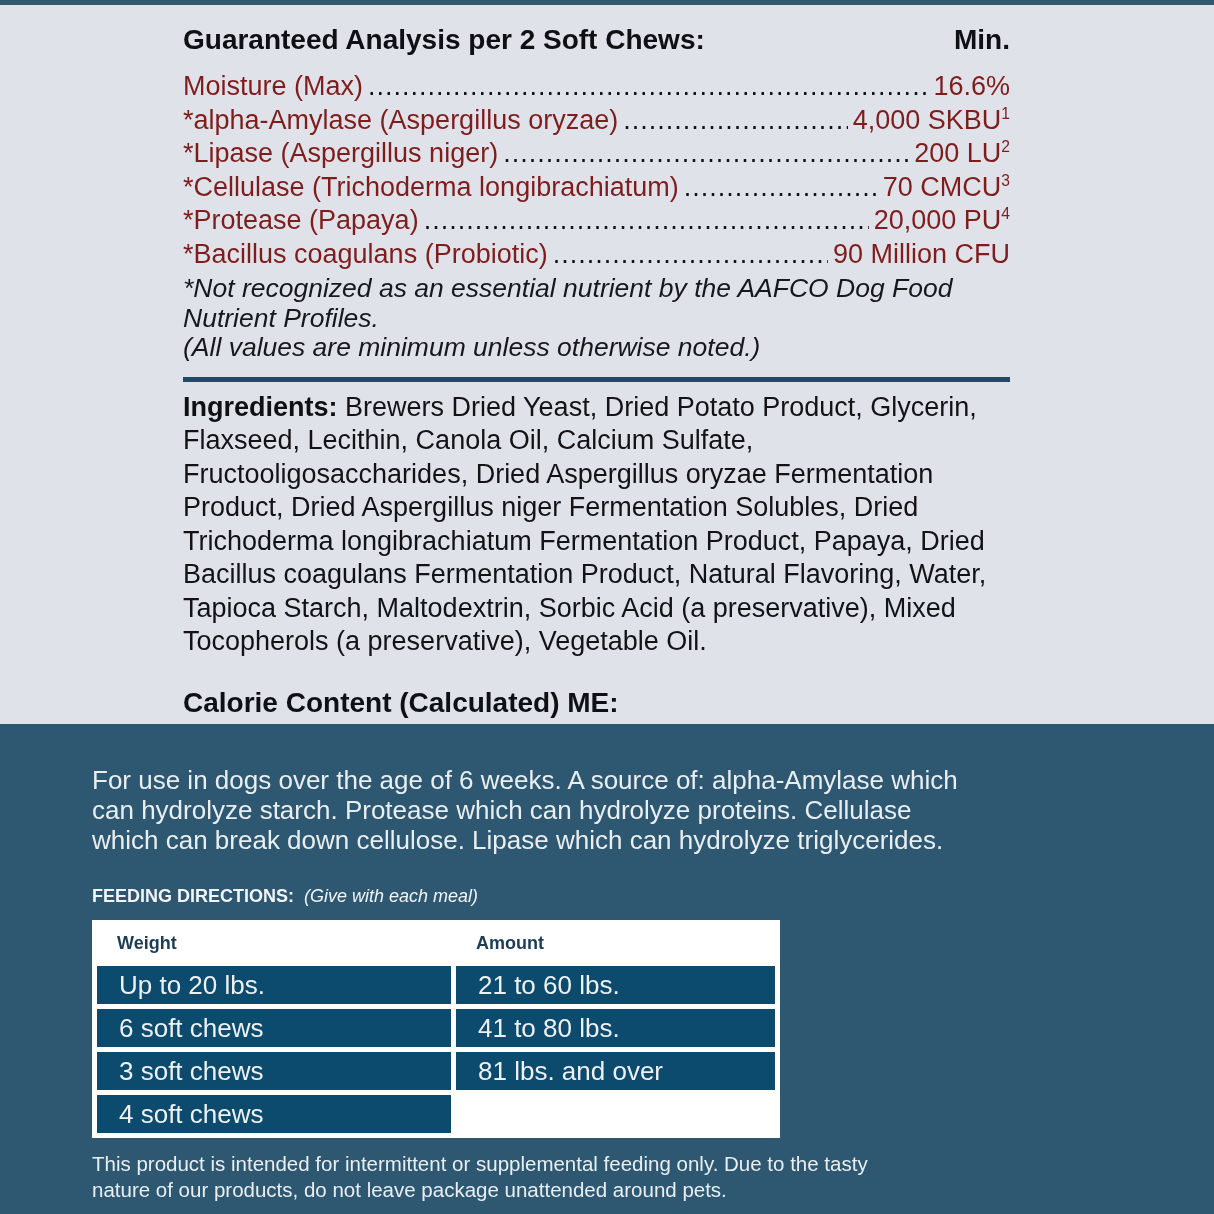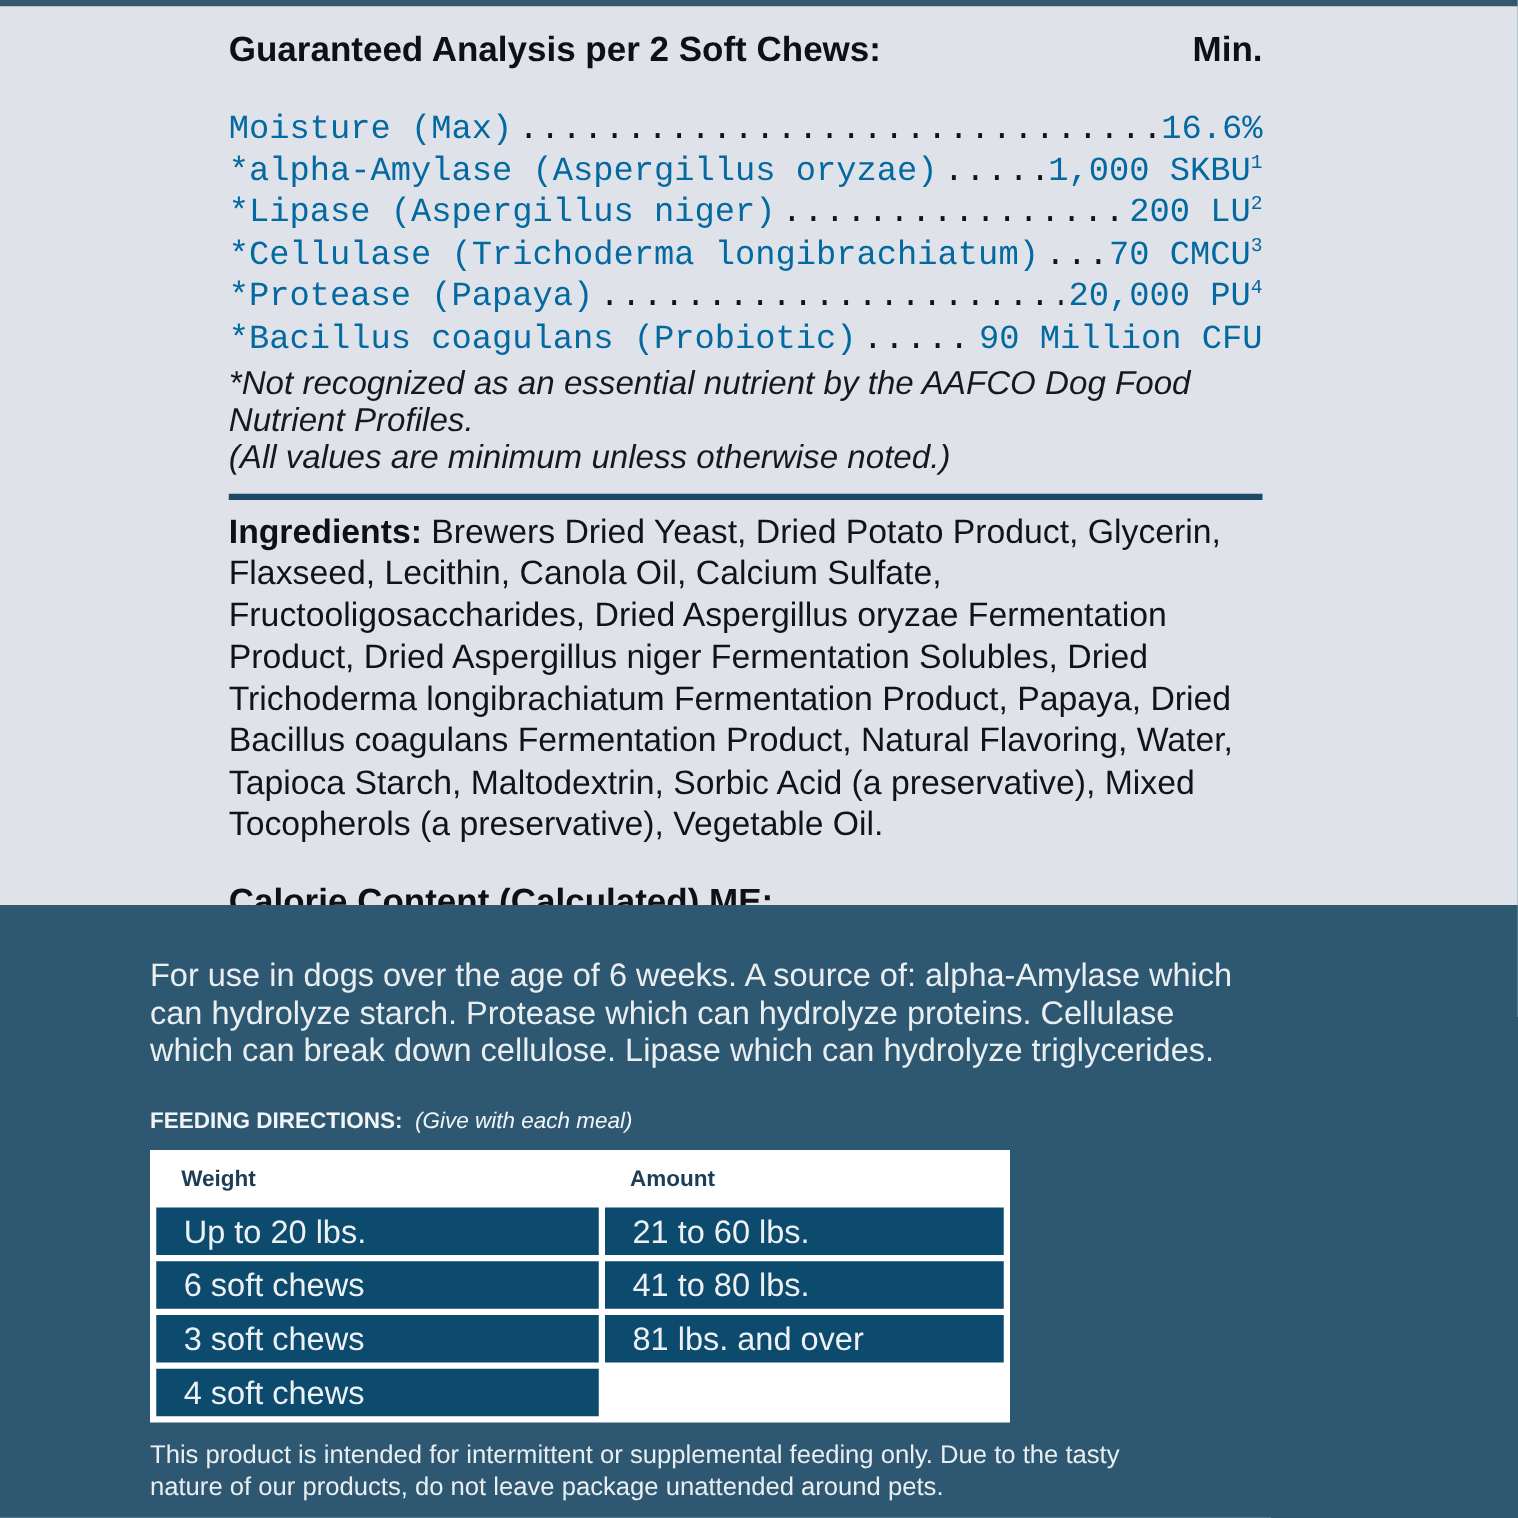--- a/index.html
+++ b/index.html
@@ -18,21 +18,21 @@
     border-top:5px solid #31586E;
     box-sizing:border-box;
   }
   .top-inner{margin-left:183px;width:827px;}
 
   .ga-titlerow{
     display:flex;justify-content:space-between;align-items:baseline;
     margin-top:19px;
     font-size:28px;font-weight:bold;color:#0F1013;
   }
-  .ga-list{margin-top:32px;font-size:27px;color:#0369a1;font-family:Liberation Mono, monospace;}
+  .ga-list{margin-top:14px;font-size:27px;color:#7f1d1d;}
   .garow{display:flex;align-items:baseline;line-height:33.5px;white-space:nowrap;}
   .galabel{flex:0 0 auto;}
   .dots{
     flex:1 1 auto;overflow:hidden;white-space:nowrap;
     margin:0 5px;min-width:10px;
   }
   .dots::after{
     content:"..................................................................................................................................................................";
     letter-spacing:1px;color:#131316;
   }
@@ -53,21 +53,21 @@
 
   .cal-heading{
     margin-top:13px;font-size:28px;font-weight:bold;color:#0F1013;line-height:33px;
   }
   .cal-value{font-size:27px;color:#131316;line-height:33px;margin-top:2px;}
 
   
   .bottom-section{
     position:absolute;top:724px;left:0;width:1214px;height:490px;
     background:#2E5872;color:#EDF1F3;
-    box-sizing:border-box;padding-left:120px;
+    box-sizing:border-box;padding-left:92px;
   }
   .usage{
     margin-top:41px;width:886px;
     font-size:26px;line-height:30px;color:#E9EEF1;
   }
   .feeding-heading{
     margin-top:20px;font-size:18px;line-height:30px;color:#F2F5F7;
   }
   .feeding-heading .fh-bold{font-weight:bold;}
   .feeding-heading .fh-note{font-style:italic;margin-left:10px;}
@@ -106,21 +106,21 @@
 
       <div class="ga-list">
         <div class="garow">
           <span class="galabel">Moisture (Max)</span>
           <span class="dots"></span>
           <span class="gaval"><span>16.6%</span><sup></sup></span>
         </div>
         <div class="garow">
           <span class="galabel">*alpha-Amylase (Aspergillus oryzae)</span>
           <span class="dots"></span>
-          <span class="gaval"><span>1,000 SKBU</span><sup>1</sup></span>
+          <span class="gaval"><span>4,000 SKBU</span><sup>1</sup></span>
         </div>
         <div class="garow">
           <span class="galabel">*Lipase (Aspergillus niger)</span>
           <span class="dots"></span>
           <span class="gaval"><span>200 LU</span><sup>2</sup></span>
         </div>
         <div class="garow">
           <span class="galabel">*Cellulase (Trichoderma longibrachiatum)</span>
           <span class="dots"></span>
           <span class="gaval"><span>70 CMCU</span><sup>3</sup></span>

